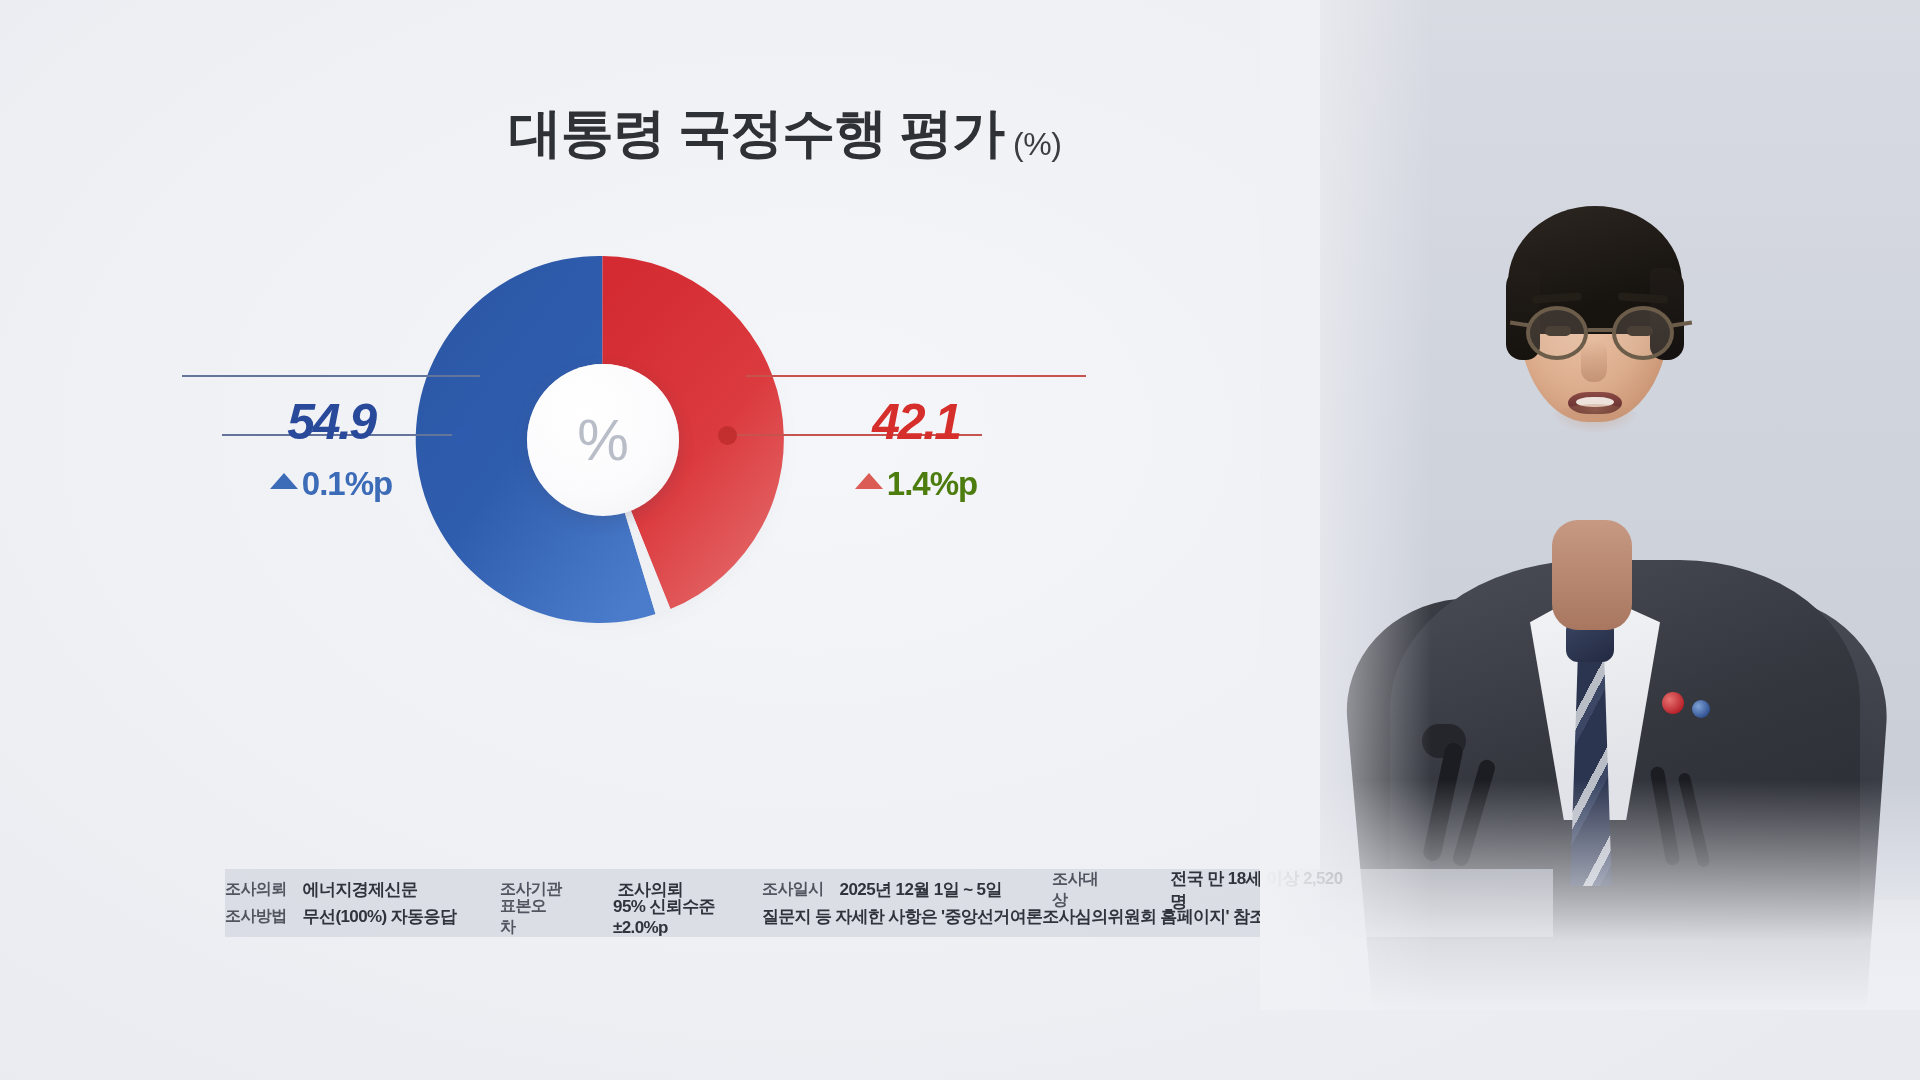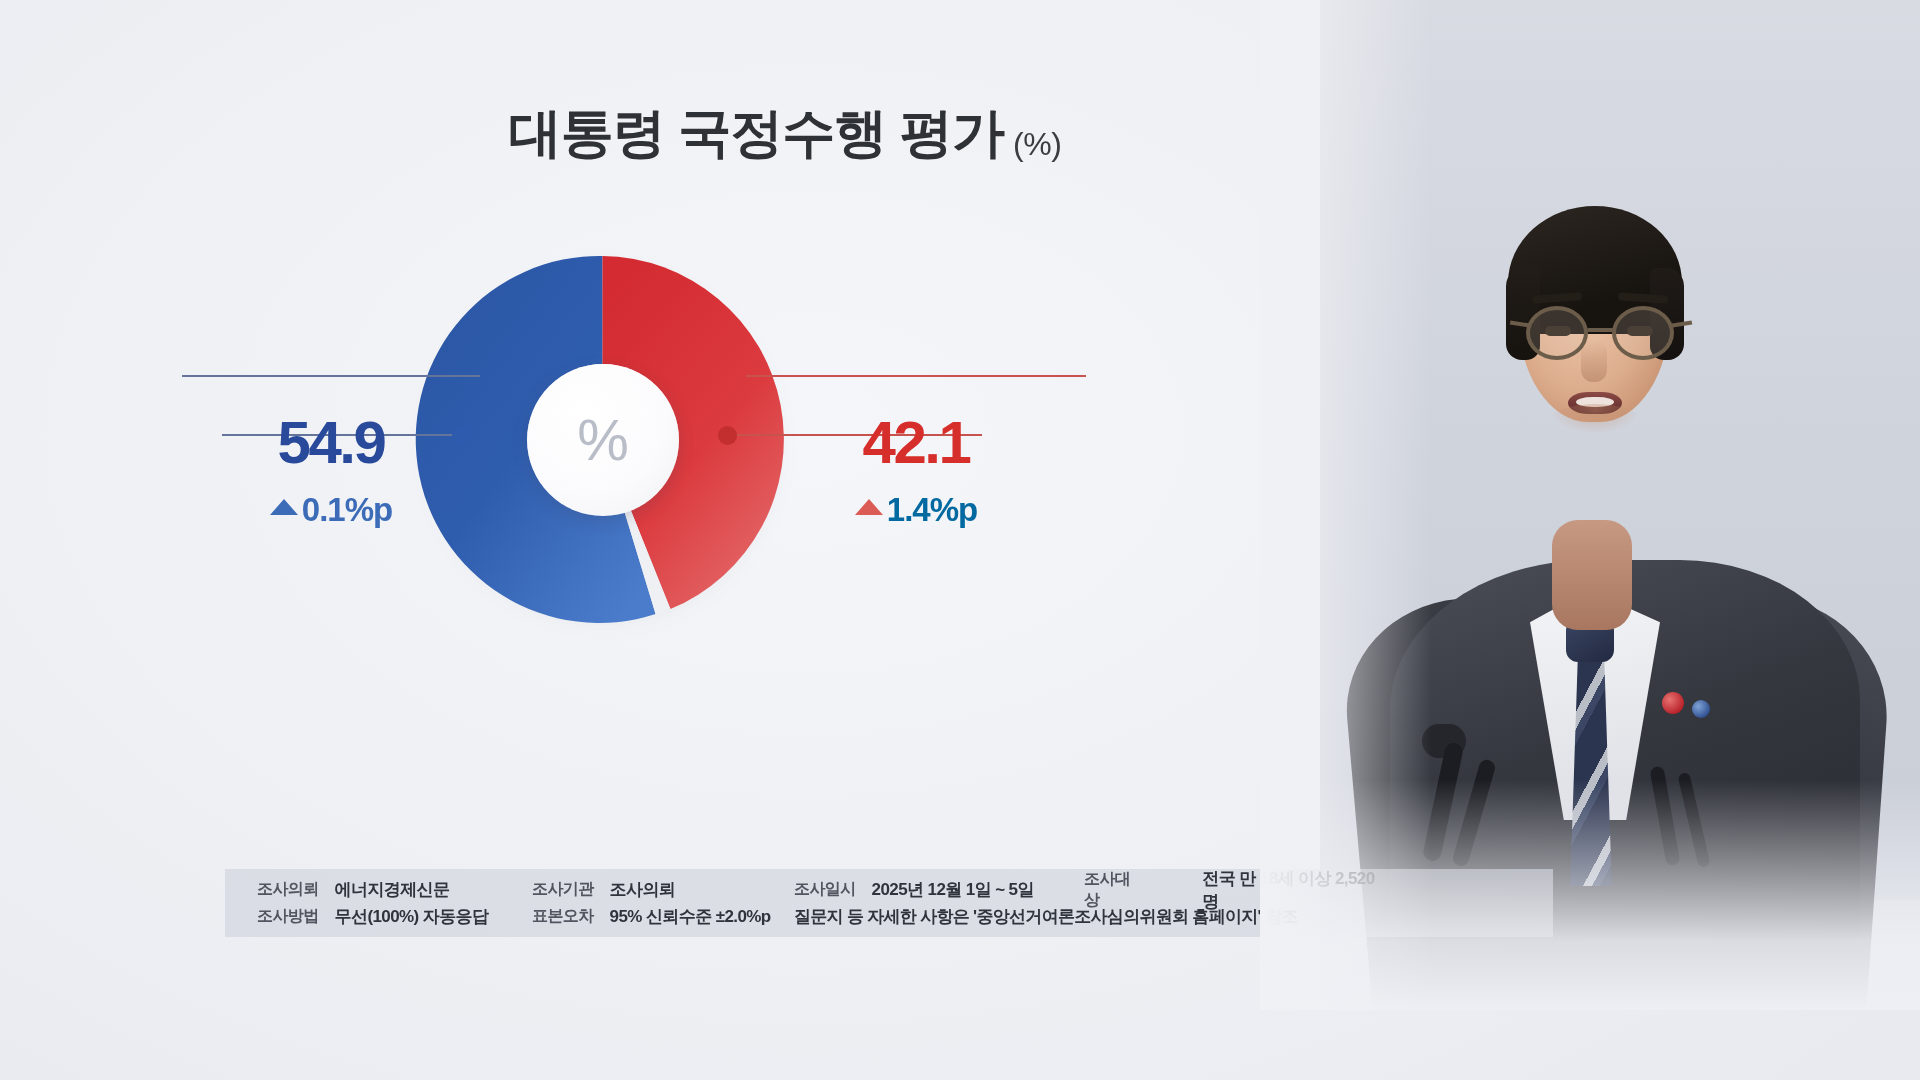--- a/index.html
+++ b/index.html
@@ -62,55 +62,55 @@
   #side-neg{ left:746px; top:352px; width:340px; text-align:center; }
 
   .side-label{ font-size:50px; font-weight:700; letter-spacing:-1.5px; line-height:1; }
   #side-pos .side-label{ color:#2B4C8F; }
   #side-neg .side-label{ color:#CF2F2C; }
 
   .rule{ height:2px; margin:23px 0 0 0; width:100%; }
   #side-pos .rule{ background:#64749B; }
   #side-neg .rule{ background:#C6534E; }
 
-  .side-value{ font-size:60px; font-weight:700; letter-spacing:-2.5px; line-height:1; margin-top:36px; }
+  .side-value{ font-size:50px; font-weight:700; letter-spacing:-2.5px; line-height:1; margin-top:20px;font-style:italic; }
   #side-pos .side-value{ color:#29499B; }
   #side-neg .side-value{ color:#D62E2B; }
 
   .side-delta{
     font-size:33px; font-weight:600; letter-spacing:-1px; line-height:1; margin-top:20px;
     display:flex; align-items:center; justify-content:center; gap:4px;
   }
   #side-pos .side-delta{ color:#3C6BB8; }
-  #side-neg .side-delta{ color:#0369a1; }
+  #side-neg .side-delta{ color:#4d7c0f; }
   .tri{ width:0;height:0; border-left:14px solid transparent; border-right:14px solid transparent; display:inline-block; position:relative; top:-3px; }
   #side-pos .tri{ border-bottom:16px solid #3C6BB8; }
   #side-neg .tri{ border-bottom:16px solid #DB5B55; }
 
   
   .conn-dot{ position:absolute; width:19px; height:19px; border-radius:50%; }
   #dot-pos{ left:452px; top:426px; background:#2E5BAE; }
   #dot-neg{ left:718px; top:426px; background:#C32E2E; }
   
   .conn-line{ position:absolute; height:2px; }
   #line-pos{ left:222px; top:434px; width:240px; background:#64749B; }
   #line-neg{ left:727px; top:434px; width:255px; background:#C6534E; }
 
   
   #infobar{
     position:absolute; left:225px; top:869px; width:1328px; height:68px;
     background:rgba(205,208,218,0.58);
     display:flex; flex-direction:column; justify-content:center;
-    padding:0 0 0 32px;
+    padding:0 0 0 0;
   }
   .inforow{ display:flex; align-items:center; height:27px; }
   .cell{ display:flex; align-items:center; }
   .ck{ font-size:16px; font-weight:700; color:#51555F; letter-spacing:-0.6px; }
   .cv{ font-size:17px; font-weight:700; color:#2F333B; letter-spacing:-0.6px; margin-left:16px; }
-  .cw1{ width:275px; } .cw2{ width:262px; } .cw3{ width:290px; } .cw4{ width:300px;gap:43px; }
+  .cw1{ width:275px; } .cw2{ width:262px;gap:40px; } .cw3{ width:290px; } .cw4{ width:300px;gap:43px; }
   .note{ font-size:17px; font-weight:700; color:#2F333B; letter-spacing:-0.7px; }
 
   
   #photo{
     position:absolute; right:0; top:0; width:660px; height:1010px;
     overflow:hidden;
   }
   #photo-fade{
     position:absolute; inset:0;
     background:linear-gradient(to right, rgba(240,241,245,1) 0%, rgba(240,241,245,0.75) 6%, rgba(240,241,245,0) 26%);

